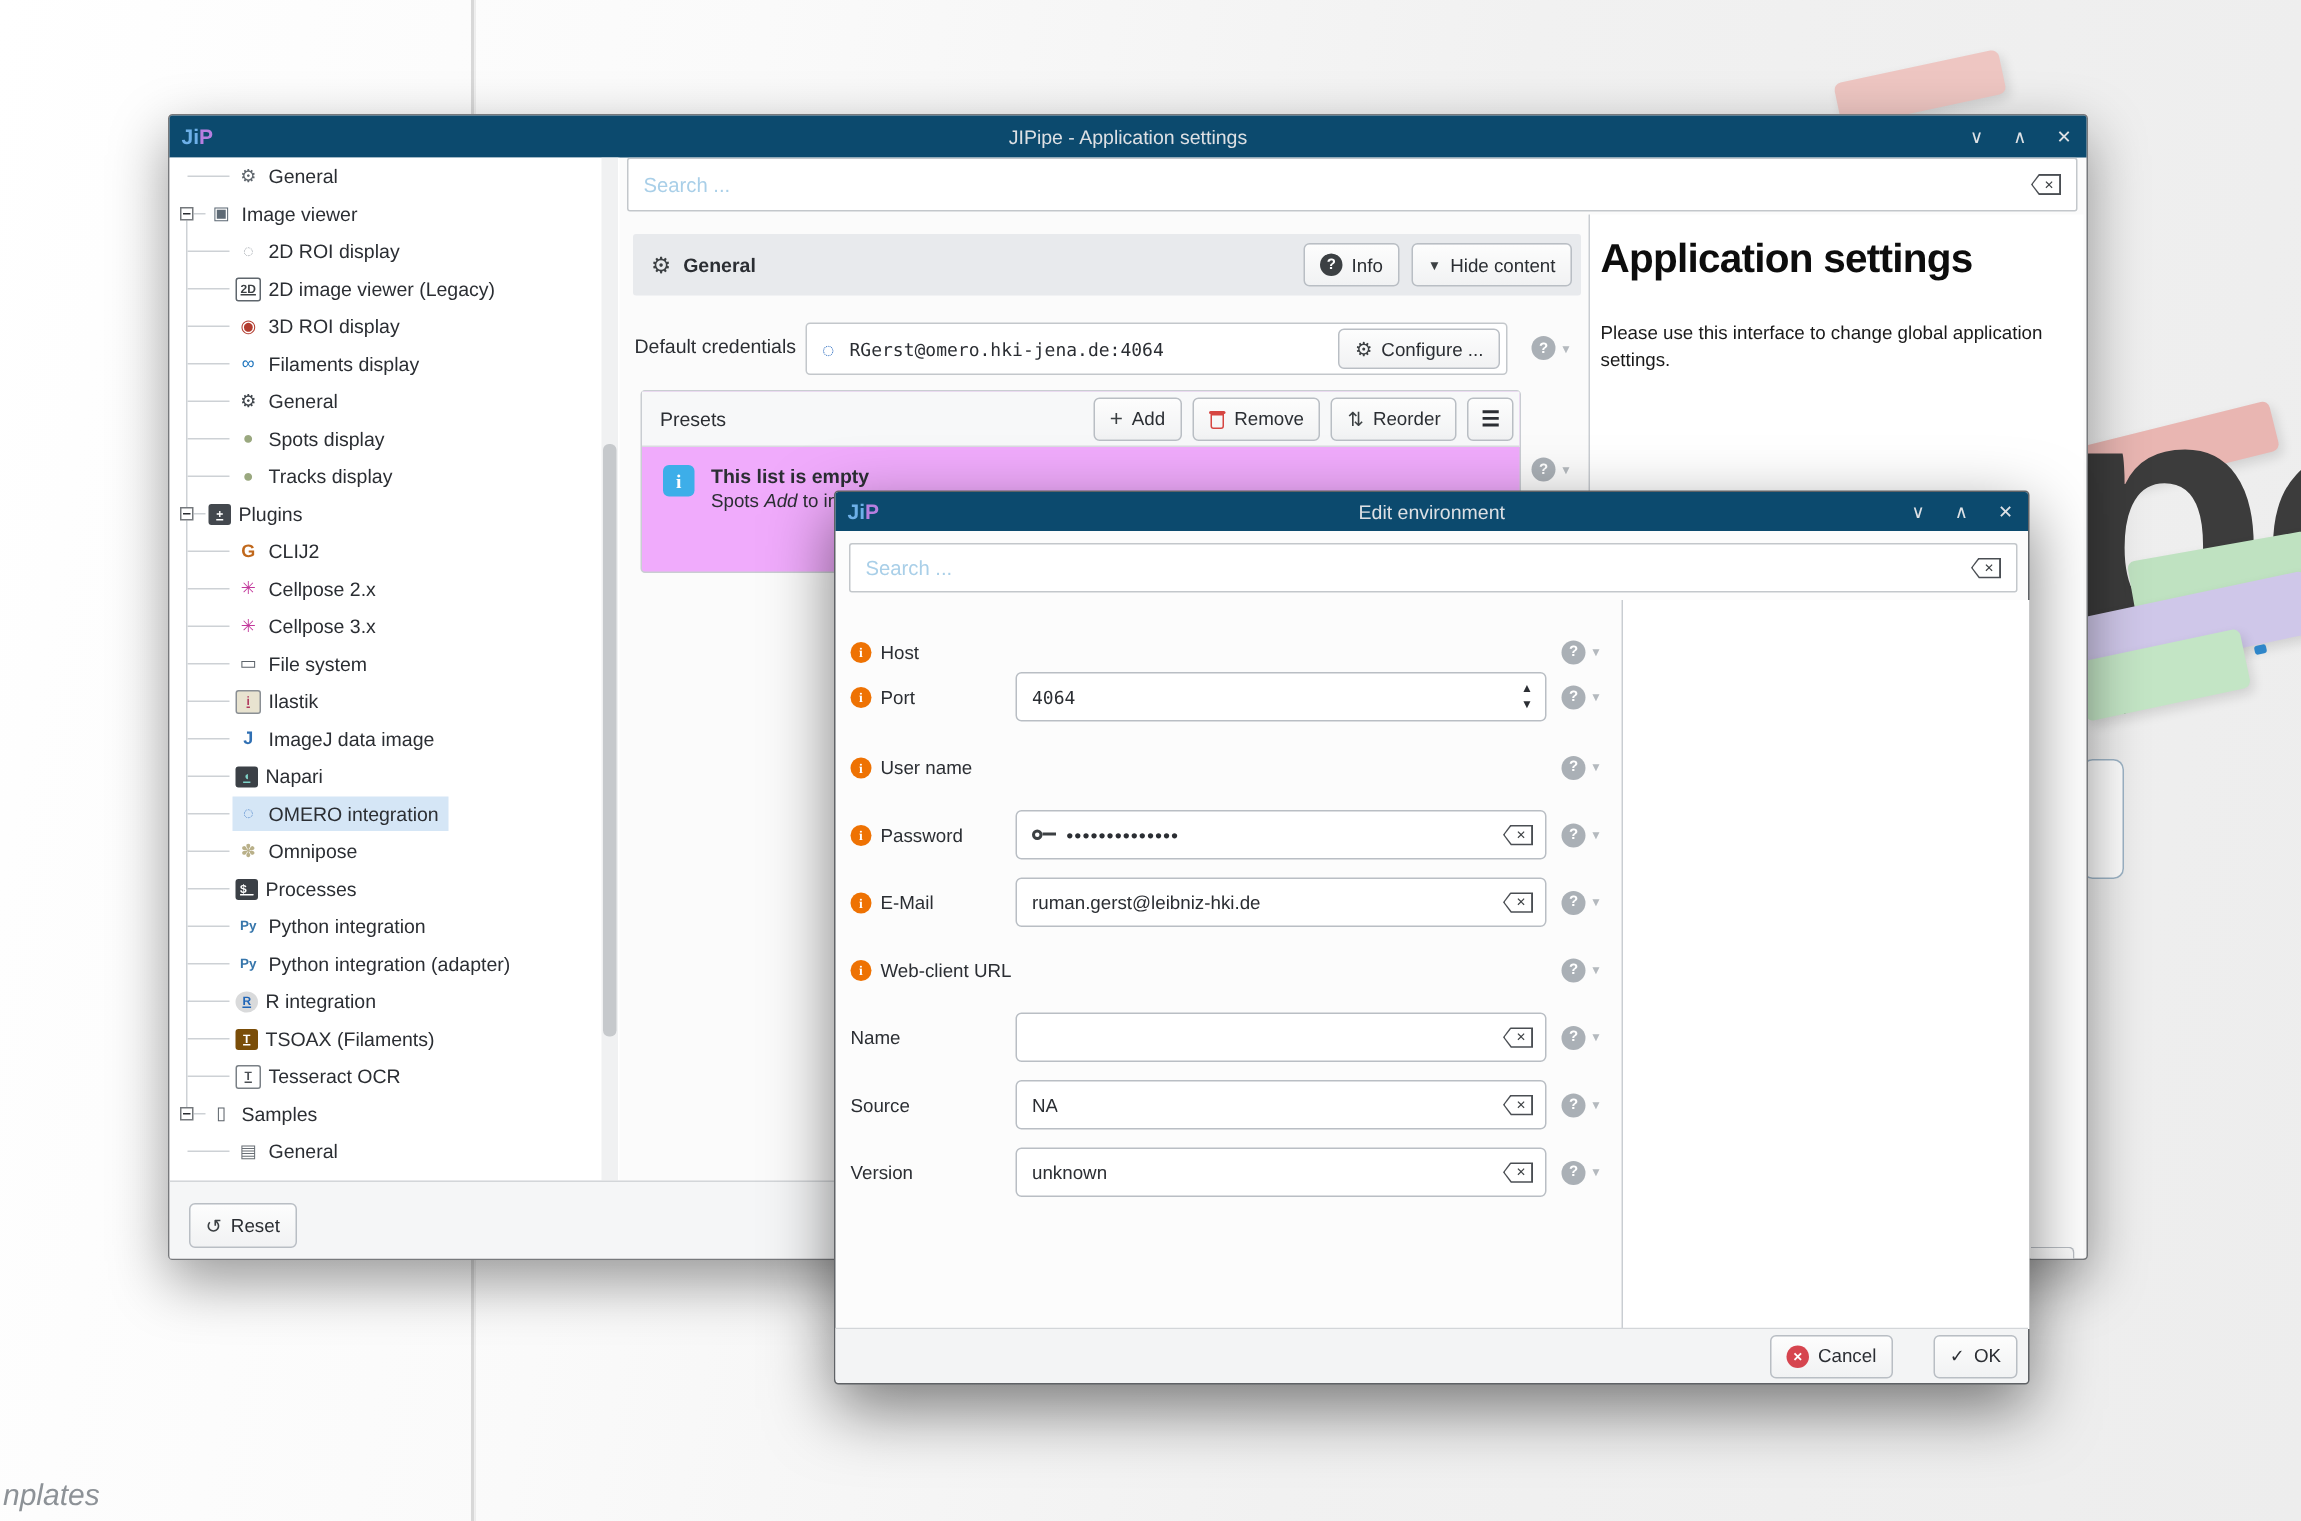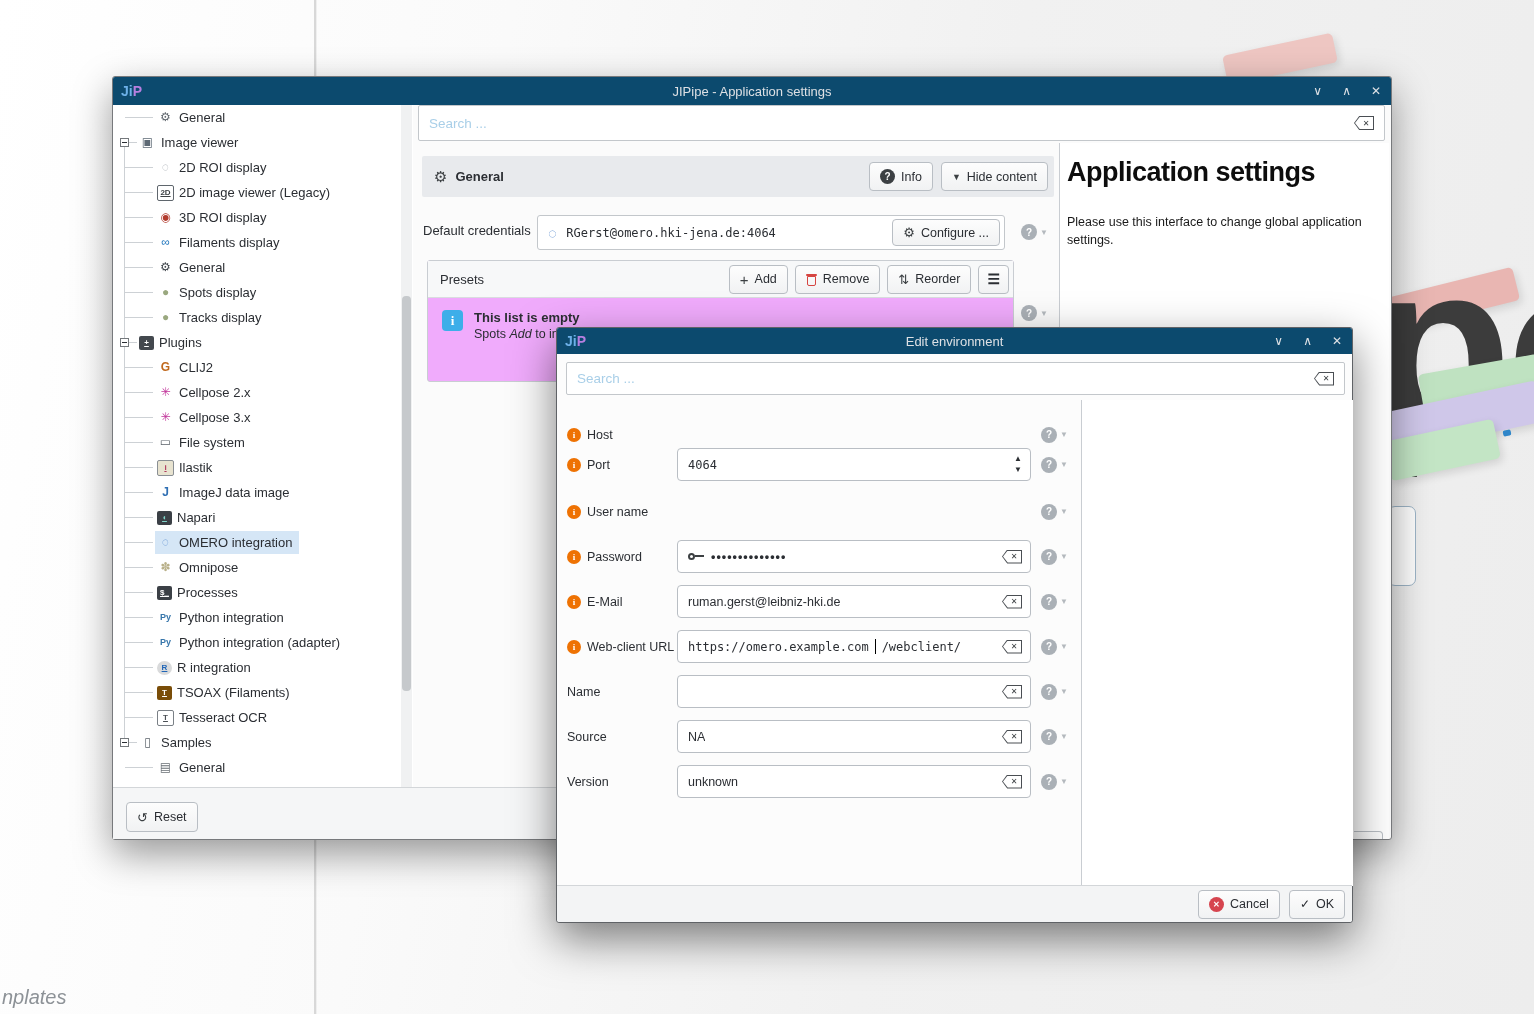--- a/index.html
+++ b/index.html
@@ -155,21 +155,21 @@
   .fval{font-size:12px;white-space:nowrap;overflow:hidden;}
   .fval.sans{font-family:"Liberation Sans",sans-serif;font-size:12.5px;}
   .fgrow{flex:1;}
   .fcaret{display:inline-block;width:1px;height:15px;background:#000;}
   .spinner{display:flex;flex-direction:column;gap:3px;margin-left:auto;}
   .spinner span{font-size:8px;line-height:1;color:#2b2e33;}
   .fhelp{position:absolute;left:474px;}
   .dots{letter-spacing:1px;font-weight:bold;font-size:12px;}
 
   .dlg-footer{position:absolute;left:0;right:0;bottom:0;height:37px;background:#f3f4f5;border-top:1px solid #d3d6d9;border-radius:0 0 3px 3px;
-      display:flex;align-items:center;justify-content:flex-end;gap:9px;padding-right:7px;box-sizing:border-box;}
+      display:flex;align-items:center;justify-content:flex-end;gap:27px;padding-right:7px;box-sizing:border-box;}
   .cancel-ic{width:15px;height:15px;border-radius:50%;background:#d6454f;display:inline-flex;align-items:center;justify-content:center;}
   .cancel-ic::before{content:"✕";color:#fff;font-size:8px;font-weight:bold;}
   .ok-ic{font-size:12px;color:#2b2e33;}
 </style>
 </head>
 <body>
 
 <div class="bg-vline"></div>
 <div class="bg-bigtext">pe</div>
 <div class="slab s2"></div>
@@ -553,27 +553,20 @@
           <span class="bs"></span>
         </div>
         <span class="help-cluster fhelp">
           <span class="qhelp"></span>
           <span class="dd">▼</span>
         </span>
       </div>
       <div class="frow" style="top: 302px;">
         <span class="odot"></span>
         <span class="flabel">Web-client URL</span>
-        <div class="fin">
-          <span class="fval mono">https://omero.example.com</span>
-          <span class="fcaret"></span>
-          <span class="fval mono">/webclient/</span>
-          <span class="fgrow"></span>
-          <span class="bs"></span>
-        </div>
         <span class="help-cluster fhelp">
           <span class="qhelp"></span>
           <span class="dd">▼</span>
         </span>
       </div>
       <div class="frow" style="top: 347px;">
         <span class="flabel noicon">Name</span>
         <div class="fin">
           <span class="fval sans"></span>
           <span class="fgrow"></span>

